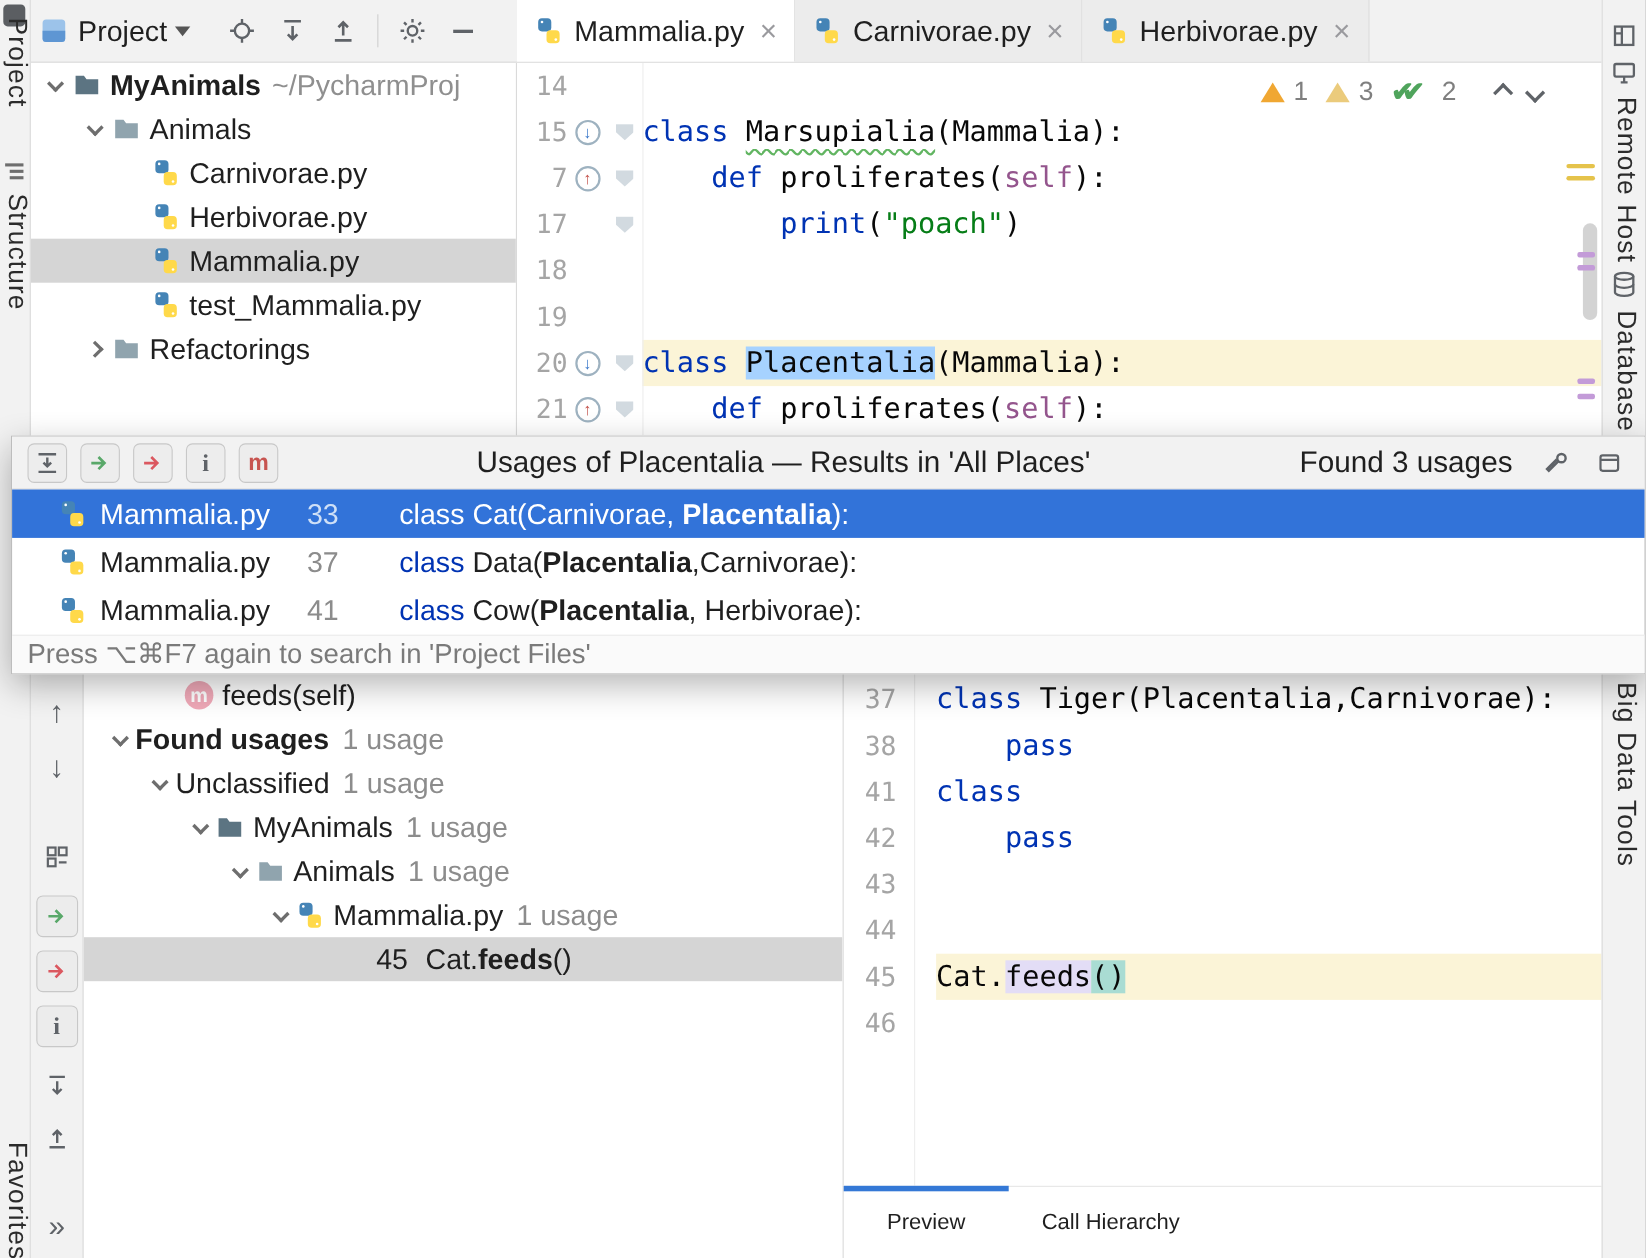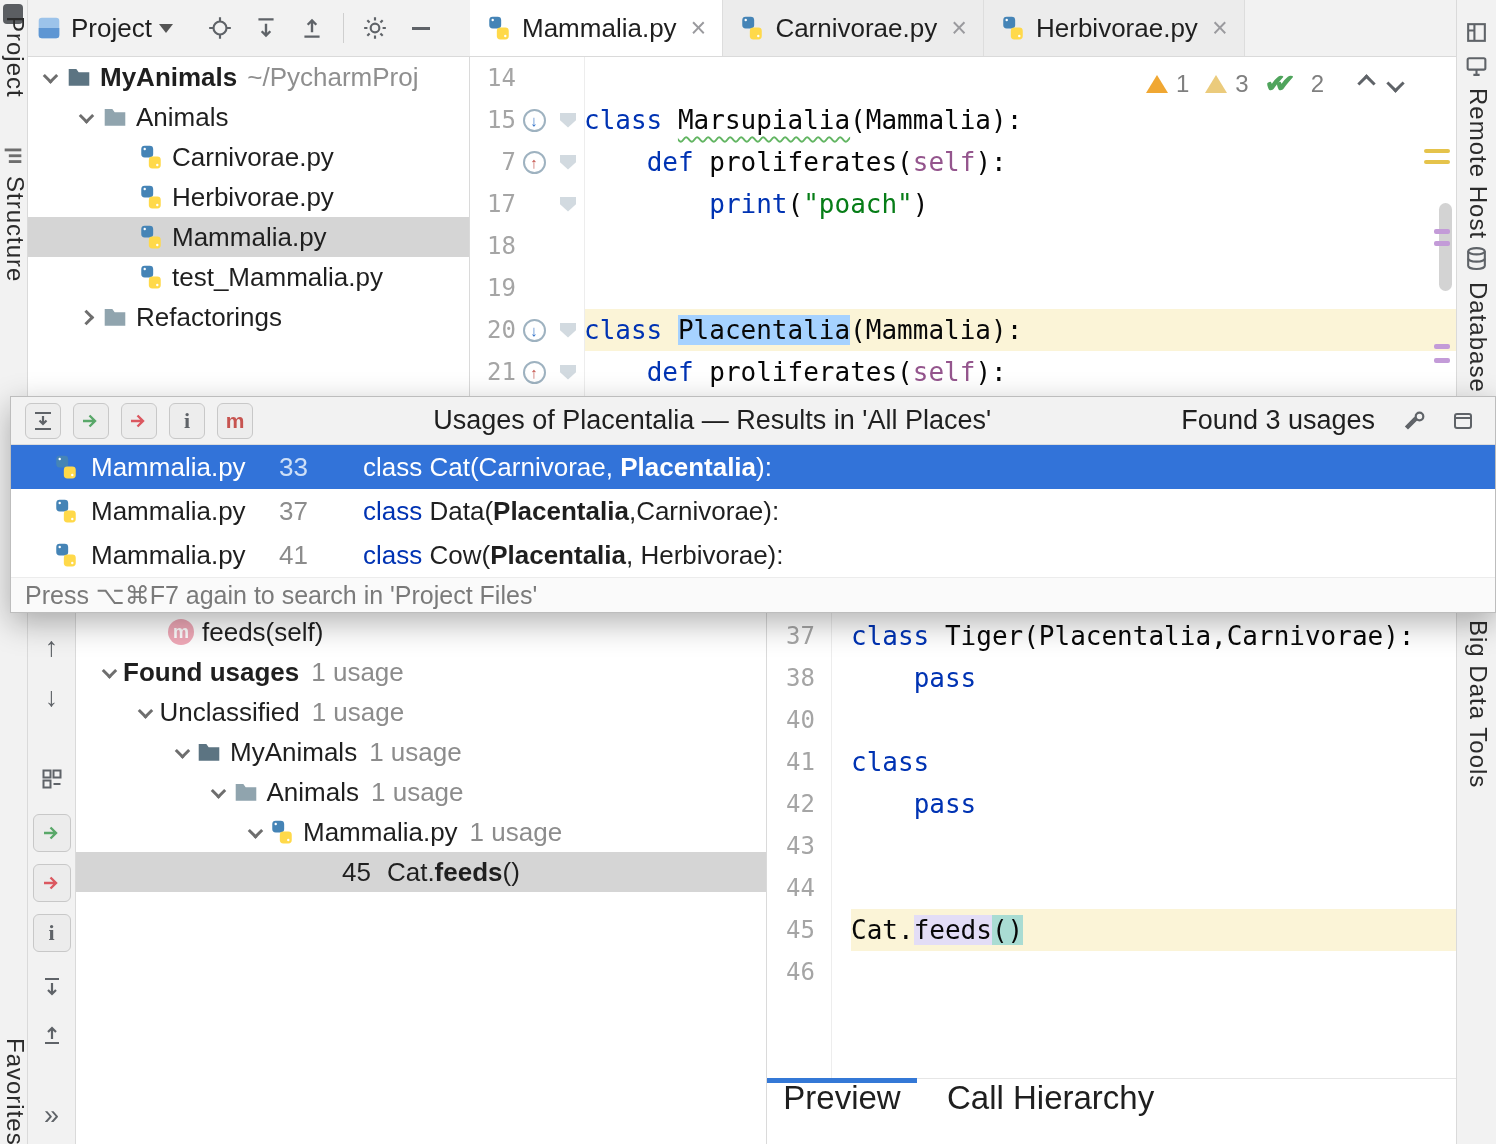--- a/index.html
+++ b/index.html
@@ -127,21 +127,21 @@
 .uline-num{margin-right:16px;}
 
 
 .ebottom{position:absolute;left:766px;top:612px;width:690px;height:466px;background:#fff;border-left:1px solid #DADADA;overflow:hidden;z-index:1;padding-top:3px;}
 .gsep2{position:absolute;left:64px;top:0;bottom:0;width:1px;background:#EDEDED;}
 .beline{height:42px;display:flex;align-items:center;}
 .blnum{width:48px;text-align:right;color:#A5A5A5;font:24px "DejaVu Sans Mono",monospace;flex:none;}
 .bcode{flex:1;align-self:stretch;display:flex;align-items:center;margin-left:36px;font:26px "DejaVu Sans Mono",monospace;white-space:pre;color:#080808;}
 .beline.hl .bcode{background:#FBF4D7;}
 .btabs{position:absolute;left:766px;top:1078px;width:690px;height:66px;background:#fff;border-left:1px solid #DADADA;border-top:1px solid #E6E6E6;display:flex;z-index:1;}
-.btab{position:relative;height:100%;display:flex;align-items:flex-start;justify-content:center;font-size:33px;padding:0 30px;}
+.btab{position:relative;height:100%;display:flex;align-items:center;justify-content:center;font-size:20px;padding:0 30px;}
 .btab.active{width:150px;padding:0;}
 .btab.active::before{content:"";position:absolute;top:-1px;left:0;right:0;height:5px;background:#3478D6;}
 </style>
 </head>
 <body>
 
 <div class="screen">
 
   <div class="lstrip">
     <span class="win-ic"></span>
@@ -599,24 +599,20 @@
     <div>
         <div class="beline">
           <span class="blnum">37</span>
           <span class="bcode"><span class="tk-kw">class </span><span>Tiger(Placentalia,Carnivorae):</span></span>
         </div>
         <div class="beline">
           <span class="blnum">38</span>
           <span class="bcode"><span>    </span><span class="tk-kw">pass</span></span>
         </div>
         <div class="beline">
-          <span class="blnum">40</span>
-          <span class="bcode"></span>
-        </div>
-        <div class="beline">
           <span class="blnum">41</span>
           <span class="bcode"><span class="tk-kw">class </span></span>
         </div>
         <div class="beline">
           <span class="blnum">42</span>
           <span class="bcode"><span>    </span><span class="tk-kw">pass</span></span>
         </div>
         <div class="beline">
           <span class="blnum">43</span>
           <span class="bcode"></span>

